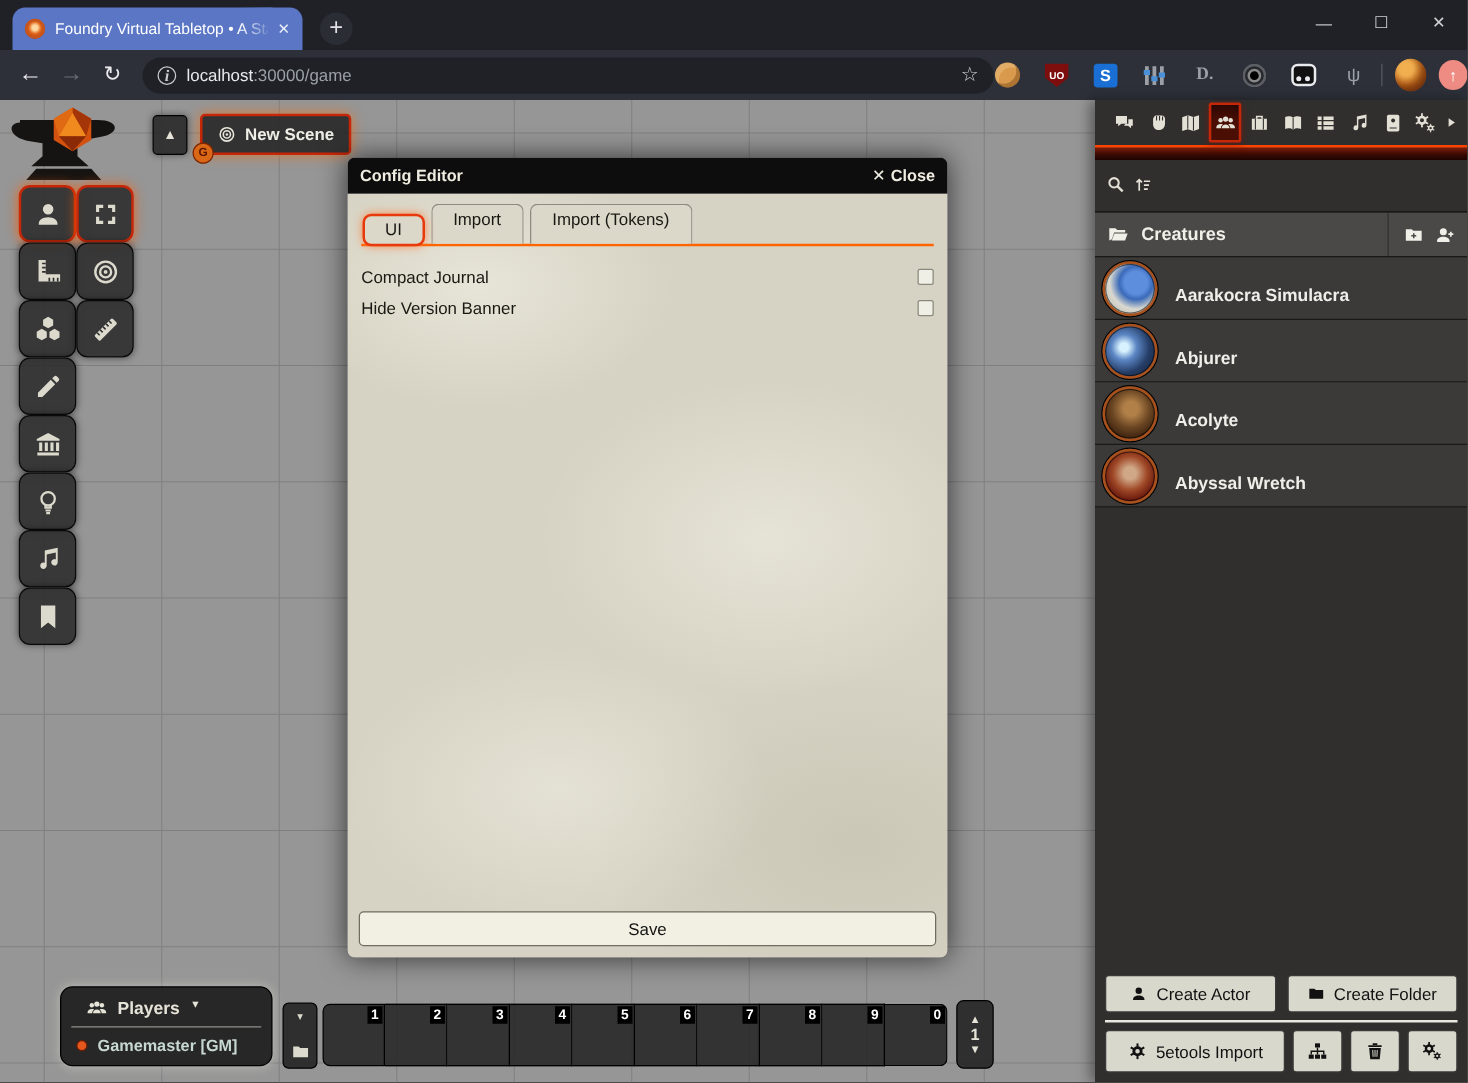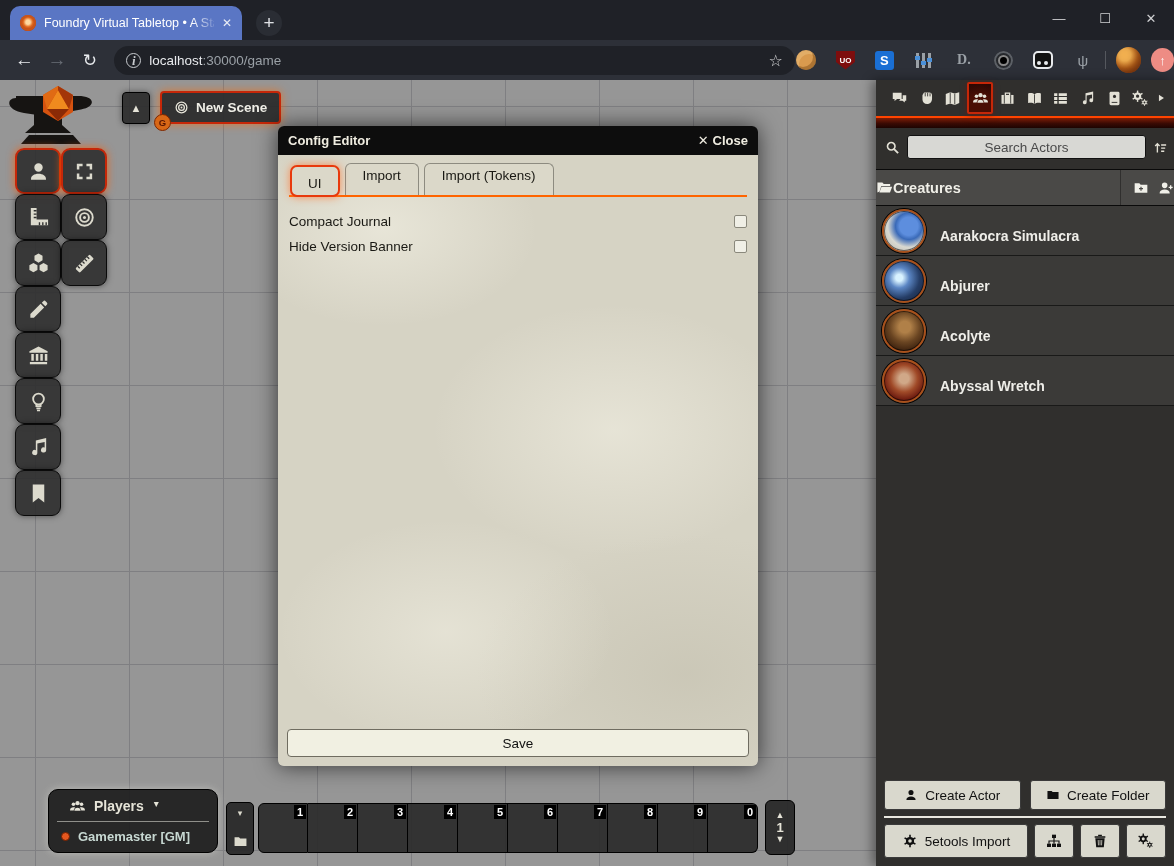--- a/index.html
+++ b/index.html
@@ -99,21 +99,21 @@
   .dlg-close{margin-left:auto;color:#efece0;font-size:13px;font-weight:bold;display:flex;gap:4px;align-items:center;}
   .dlg-body{flex:1;background-color:var(--parchment);position:relative;padding:8px 11px;
     background-image:
       radial-gradient(220px 140px at 22% 12%, rgba(246,244,232,.55), transparent 70%),
       radial-gradient(260px 180px at 70% 45%, rgba(246,244,232,.5), transparent 70%),
       radial-gradient(240px 160px at 35% 78%, rgba(246,244,232,.45), transparent 70%),
       radial-gradient(300px 200px at 85% 85%, rgba(170,165,145,.25), transparent 70%);}
   .tabsrow{display:flex;gap:5px;border-bottom:2px solid #ff6400;padding:0 1px;align-items:flex-end;}
   .dtab{background:#dbd8c9;border:1px solid #8d8b80;border-bottom:none;border-radius:6px 6px 0 0;
     padding:4px 17px 12px;font-size:13.5px;color:var(--ink);}
-  .dtab.active{border:2px solid #e8390c;border-radius:7px;box-shadow:0 0 8px #ff7733cc;padding:9px 16px 4px;position:relative;top:2px;background:#dbd8c9;}
+  .dtab.active{border:2px solid #e8390c;border-radius:7px;box-shadow:0 0 8px #ff7733cc;padding:3px 16px 4px;position:relative;top:2px;background:#dbd8c9;}
   .formrow{display:flex;align-items:center;height:25px;margin-top:0;}
   .formrows{margin-top:12px;}
   .formrow label{font-size:13.5px;color:var(--ink);}
   .req{color:#cf3a1d;font-weight:bold;margin-left:4px;}
   .checkbox{margin-left:auto;width:13px;height:13px;background:#f0efe6;border:1px solid #8a887c;border-radius:2px;}
   .savebtn{position:absolute;left:9px;right:9px;bottom:9px;height:28px;background:#f1f0e2;
     border:1px solid #6f6c60;border-radius:4px;font-size:13.5px;color:#111;
     display:flex;align-items:center;justify-content:center;}
 
   
@@ -156,21 +156,21 @@
   .stab.collapse{flex:0 0 14px;}
   .stab.collapse svg{width:10px;height:10px;}
   .redband{height:12px;border-top:2px solid #ff4400;
     background:linear-gradient(180deg,#7c1d07,#3a0a03 55%,#1d0301);}
   .searchrow{height:38px;display:flex;align-items:center;gap:7px;padding:0 6px 0 9px;}
   .searchrow svg{width:15px;height:15px;color:#e3e1d6;flex:0 0 15px;}
   .searchrow input{flex:1;height:24px;border:1px solid #111;border-radius:3px;background:#d8d8d4;
     text-align:center;font-size:13.5px;color:#333;font-family:inherit;outline:none;}
   .searchrow input::placeholder{color:#4a4a4a;}
   .foldhdr{height:37px;background:var(--foldhdr);border-top:1px solid #0a0a0a;border-bottom:1px solid #0a0a0a;
-    display:flex;align-items:center;padding:0 0;color:#f0efe8;margin-top:3px;}
+    display:flex;align-items:center;padding:0 10px;gap:10px;color:#f0efe8;margin-top:3px;}
   .foldhdr .fname{font-weight:bold;font-size:14.5px;}
   .foldhdr svg{width:17px;height:17px;}
   .foldhdr .factions{margin-left:auto;display:flex;gap:9px;align-items:center;border-left:1px solid rgba(0,0,0,.35);padding-left:12px;height:100%;}
   .foldhdr .factions svg{width:16px;height:16px;}
   .actor{height:50px;background:var(--rowdark);border-bottom:1px solid #191918;display:flex;align-items:center;gap:14px;padding:0 6px;}
   .portrait{width:44px;height:44px;border-radius:50%;border:2px solid #a8511c;box-shadow:0 0 0 1px #000, inset 0 0 0 1px #00000088;flex:0 0 44px;}
   .p0{background:radial-gradient(circle at 62% 38%,#5d8ede 0 26%,#3a6ab8 38%,#d8d8d0 60%,#b8b4a8 100%);}
   .p1{background:radial-gradient(circle at 38% 42%,#d8f2ff 0 10%,#5b86c4 30%,#253d66 60%,#121c30 100%);}
   .p2{background:radial-gradient(circle at 52% 40%,#b08048 0 18%,#6a4522 48%,#2e1608 85%,#1a0c04 100%);}
   .p3{background:radial-gradient(circle at 50% 44%,#d0a888 0 16%,#a04a28 45%,#6e1c10 70%,#380a06 100%);}
@@ -610,21 +610,20 @@
             <svg viewBox="0 0 24 24">
               <path fill="currentColor" d="M7 4l12 8-12 8z"></path>
             </svg>
           </span>
       </div>
       <div class="redband"></div>
       <div class="searchrow">
         <svg>
             <use href="#i-search"></use>
           </svg>
-        <input type="text" placeholder="Search Actors" style="">
         <svg>
             <use href="#i-sort"></use>
           </svg>
       </div>
       <div class="foldhdr">
         <svg>
             <use href="#i-folderopen"></use>
           </svg>
         <span class="fname">Creatures</span>
         <span class="factions">

